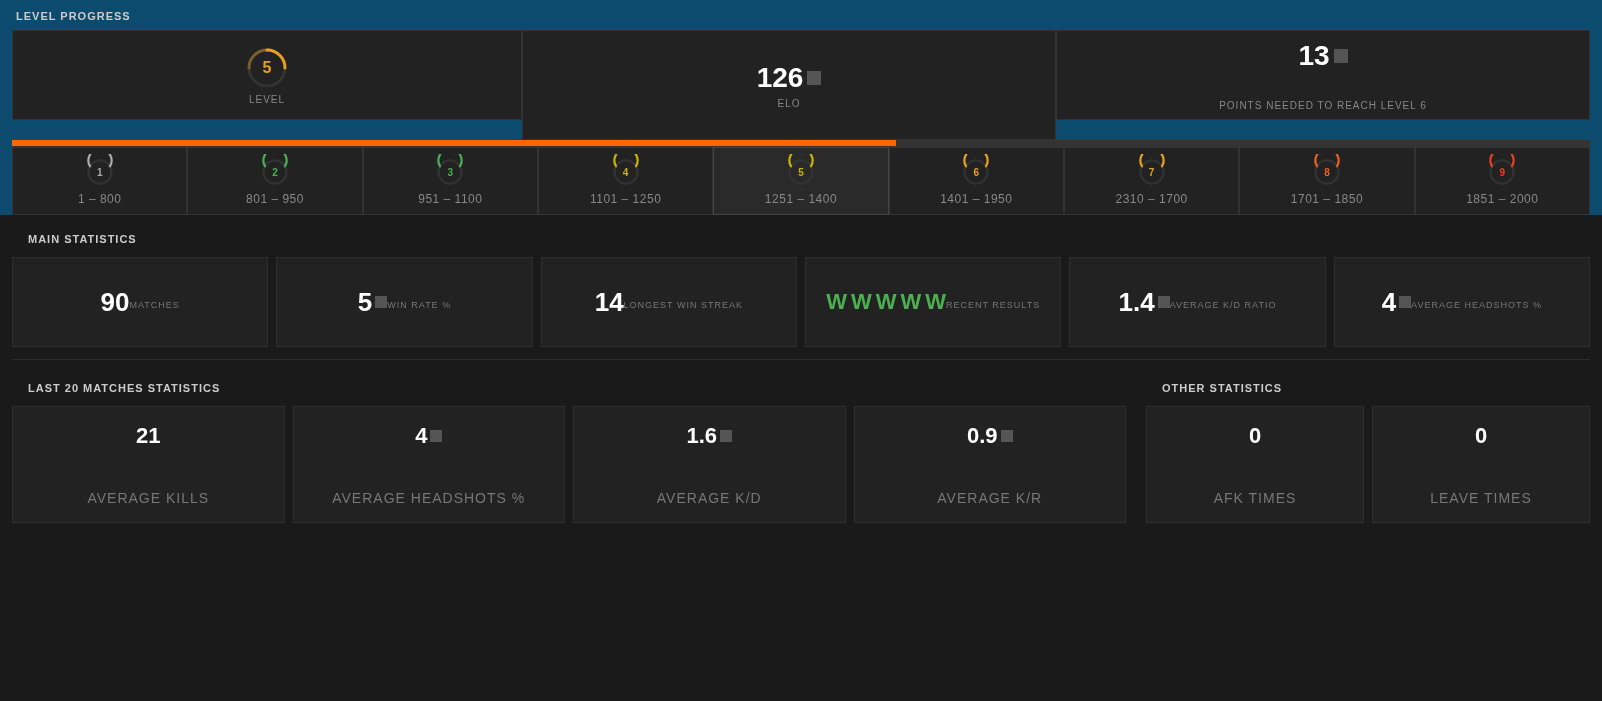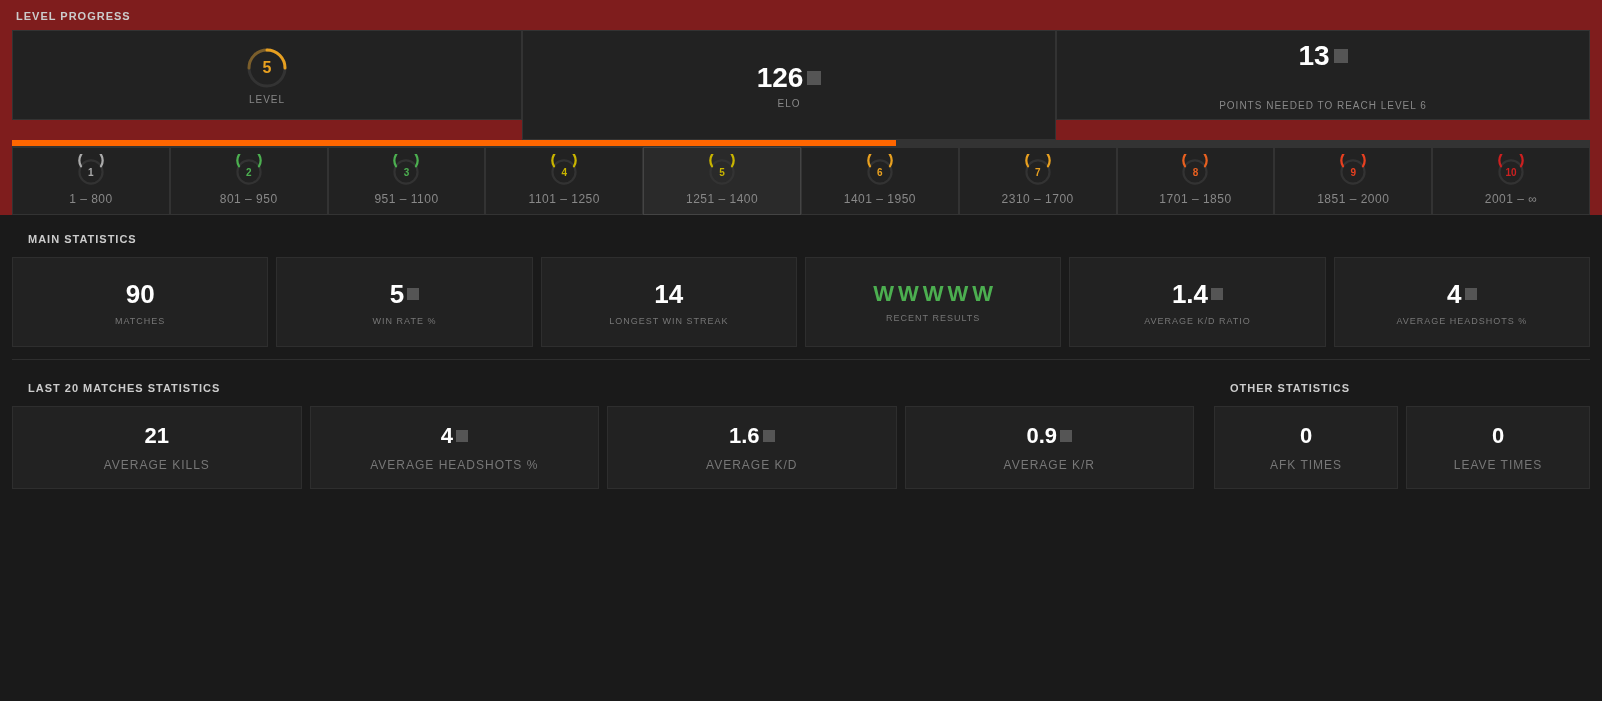--- a/index.html
+++ b/index.html
@@ -17,21 +17,21 @@
       font-size: 11px;
       font-weight: bold;
       color: #cccccc;
       letter-spacing: 1px;
       padding: 10px 16px 8px;
       text-transform: uppercase;
     }
 
     
     .level-progress-section {
-      background: #7f1d1d;
+      background: #0c4a6e;
       padding-bottom: 0;
     }
 
     .level-cards-row {
       display: flex;
       margin: 0 12px;
       gap: 0;
     }
 
     .level-card {
@@ -183,21 +183,21 @@
       display: flex;
       gap: 8px;
       margin-top: 4px;
     }
 
     .stat-card {
       flex: 1;
       background: #222;
       border: 1px solid #2e2e2e;
       display: flex;
-      flex-direction: column;
+      flex-direction: row;
       align-items: center;
       justify-content: center;
       padding: 18px 10px;
       min-height: 90px;
     }
 
     .stat-value {
       font-size: 26px;
       font-weight: bold;
       color: #ffffff;
@@ -249,54 +249,55 @@
       display: flex;
       padding: 0 12px;
       gap: 20px;
     }
 
     .last-20-section {
       flex: 1;
     }
 
     .other-stats-section {
-      width: 376px;
+      width: 444px;
     }
 
     .bottom-stats-row {
       display: flex;
       gap: 8px;
       margin-top: 4px;
     }
 
     .bottom-stat-card {
       flex: 1;
       background: #222;
       border: 1px solid #2e2e2e;
       display: flex;
       flex-direction: column;
       align-items: center;
       justify-content: center;
       padding: 16px 16px;
       min-height: 80px;
+      gap: 24px;
     }
 
     .bottom-stat-value {
       font-size: 22px;
       font-weight: bold;
       color: #ffffff;
       display: flex;
       align-items: center;
     }
 
     .bottom-stat-label {
-      font-size: 12px;
+      font-size: 14px;
       color: #777;
       letter-spacing: 1px;
-      margin-top: 9px;
+      margin-top: 17px;
       text-transform: uppercase;
       text-align: center;
     }
   </style>
 </head>
 <body>
 
 <div class="level-progress-section">
   <div class="section-title">LEVEL PROGRESS</div>
 
@@ -420,30 +421,20 @@
     </div>
       <div class="tier-item">
       <div class="tier-badge">
         <svg width="36" height="36" viewBox="0 0 36 36">
           <circle cx="18" cy="18" r="13" fill="none" stroke="#333" stroke-width="2.5"></circle>
           <path d="M 6.741669750802297 11.5 A 13 13 0 1 1 29.258330249197705 11.5" fill="none" stroke="#e84020" stroke-width="2.5" stroke-linecap="round"></path>
         </svg>
         <span class="tier-num" style="position:absolute;z-index:1;font-size:10px;font-weight:bold;color:#e84020">9</span>
       </div>
       <span class="tier-range">1851 – 2000</span>
-    </div>
-      <div class="tier-item">
-      <div class="tier-badge">
-        <svg width="36" height="36" viewBox="0 0 36 36">
-          <circle cx="18" cy="18" r="13" fill="none" stroke="#333" stroke-width="2.5"></circle>
-          <path d="M 6.741669750802297 11.5 A 13 13 0 1 1 29.258330249197705 11.5" fill="none" stroke="#cc2020" stroke-width="2.5" stroke-linecap="round"></path>
-        </svg>
-        <span class="tier-num" style="position:absolute;z-index:1;font-size:10px;font-weight:bold;color:#cc2020">10</span>
-      </div>
-      <span class="tier-range">2001 – ∞</span>
     </div>
     </div>
 </div>
 
 <div class="main-stats-section">
   <div class="section-title">MAIN STATISTICS</div>
   <div class="stats-cards-row" id="main-stats-row">
   <div class="stat-card">
       <div class="stat-value">90</div>
       <div class="stat-label">MATCHES</div>

